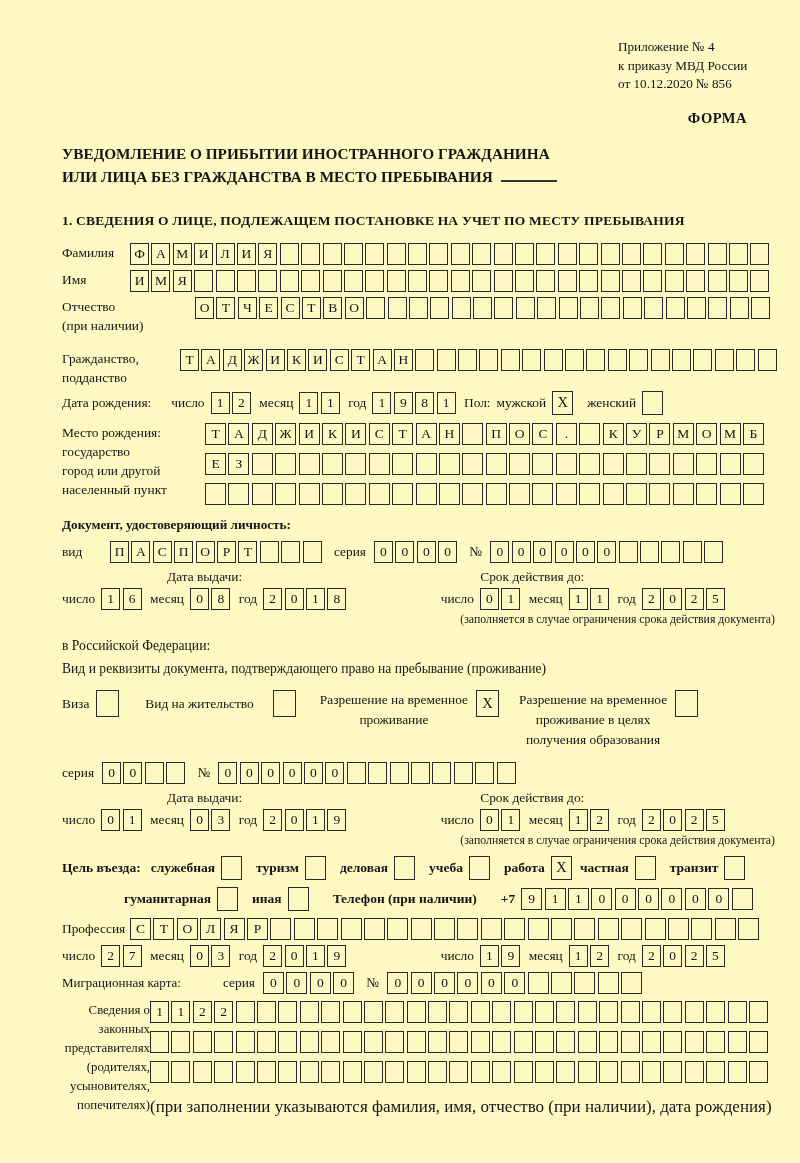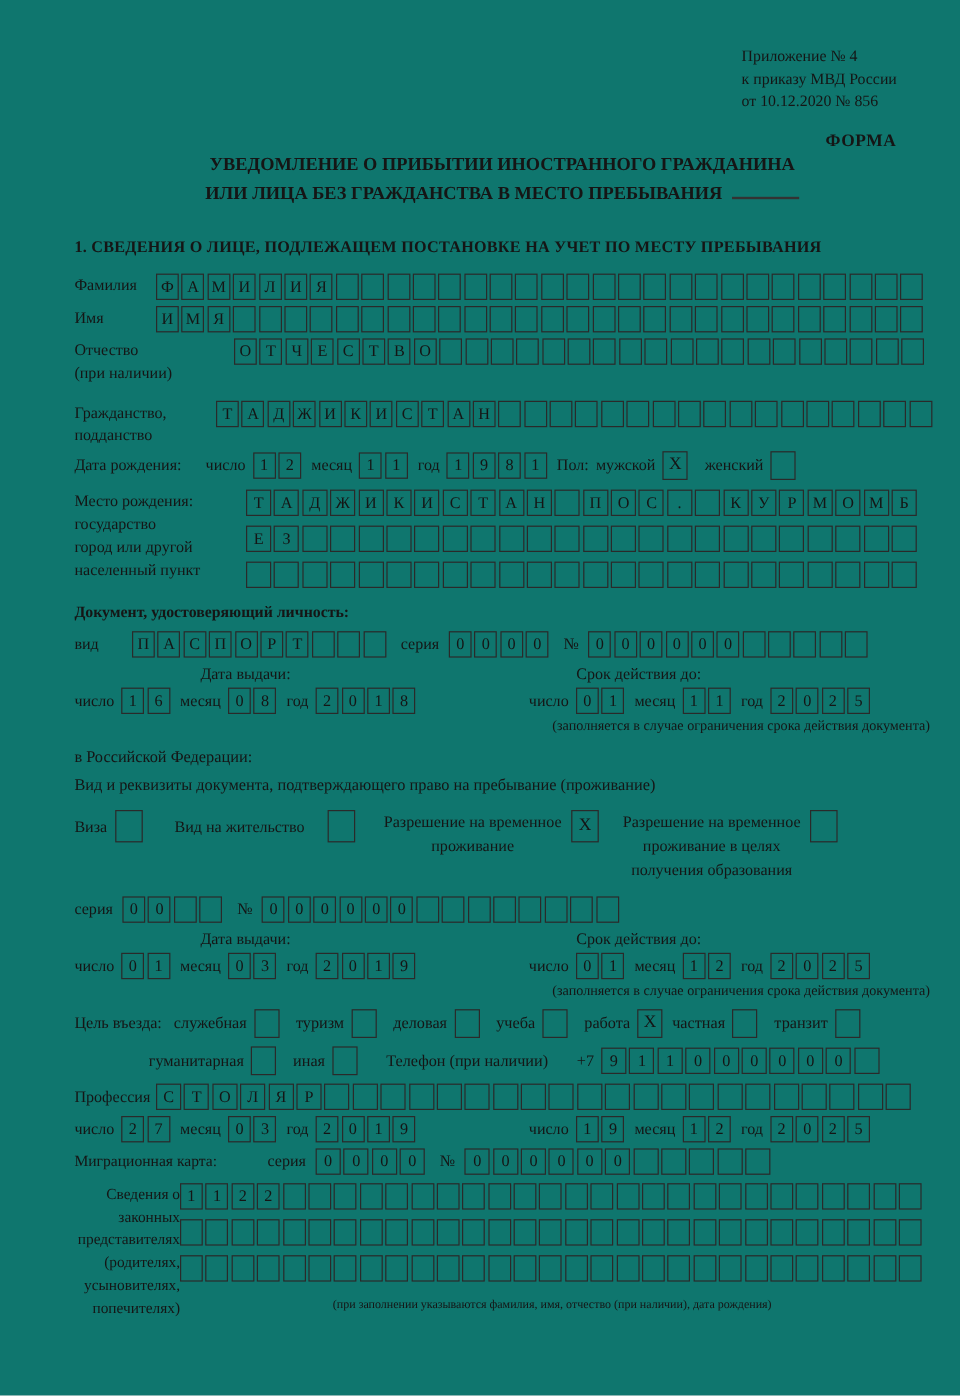--- a/index.html
+++ b/index.html
@@ -1,23 +1,23 @@
 <!DOCTYPE html>
 <html><head>
 <meta charset="utf-8">
 <style>
   html,body{margin:0;padding:0;background:#e8e8e8;}
-  .page{width:800px;height:1163px;background:#0f766e;box-sizing:border-box;
+  .page{width:800px;height:1163px;background:#fef9c3;box-sizing:border-box;
         padding:38px 25px 0 62px;position:relative;overflow:hidden;
         font-family:"Liberation Serif","DejaVu Serif",serif;color:#151515;}
   .hdr{margin-left:556px;font-size:13.2px;line-height:1.42;}
   .hdr .sub{font-size:12.4px;margin-top:5px;line-height:1.4;}
   .forma{text-align:right;padding-right:28px;margin-top:16px;font-weight:bold;
          font-size:14.5px;letter-spacing:.5px;}
-  .title{text-align:center;font-weight:bold;font-size:15.3px;line-height:1.5;}
+  .title{text-align:left;font-weight:bold;font-size:15.3px;margin-top:16px;line-height:1.5;}
   .title .uline{display:inline-block;width:56px;border-bottom:2px solid #333;
         height:14px;margin-left:8px;vertical-align:baseline;}
   .sec{font-weight:bold;font-size:13.5px;margin-top:24px;margin-bottom:14px;letter-spacing:.2px;}
   .row{display:flex;align-items:flex-start;margin-bottom:5px;}
   .flabel{font-size:13.4px;line-height:20px;flex:0 0 auto;}
   .lbl2{line-height:19px;}
   .cells{display:flex;flex-wrap:nowrap;}
   .cell{display:inline-block;box-sizing:border-box;flex:0 0 auto;width:19px;height:22px;
         border:1.6px solid #2a2a2a;margin-right:2.4px;text-align:center;
         font-size:13.5px;line-height:19px;}
@@ -34,23 +34,23 @@
   .dategrp .t.first{margin-left:0;}
   .note{font-size:11.8px;text-align:right;margin:2px 0 8px 0;}
   .intro{font-size:13.6px;line-height:1.65;}
   .checkbox{display:inline-block;box-sizing:border-box;width:23px;height:27px;
         border:1.7px solid #2a2a2a;text-align:center;font-size:14.5px;line-height:24px;
         flex:0 0 auto;}
   .optrow{display:flex;align-items:flex-start;font-size:13.4px;margin-top:10px;}
   .optrow .ol{line-height:27px;margin-right:7px;}
   .optrow .ml{text-align:center;line-height:1.5;margin-right:8px;}
   .cbrow{display:flex;align-items:center;font-size:13.5px;margin-bottom:7px;}
-  .cbrow .t{margin-right:6px;}
+  .cbrow .t{margin-right:6px;font-weight:bold;}
   .cbrow .cb{width:21px;height:24px;line-height:21px;margin-right:14px;}
-  .botnote{font-size:10px;text-align:center;padding-left:150px;margin-top:4px;}
+  .botnote{font-size:17px;text-align:center;padding-left:150px;margin-top:4px;}
 </style>
 </head>
 <body>
 
 <div class="page">
 
   <div class="hdr">
     <div>Приложение № 4</div>
     <div>к приказу МВД России</div>
     <div>от 10.12.2020 № 856</div>

